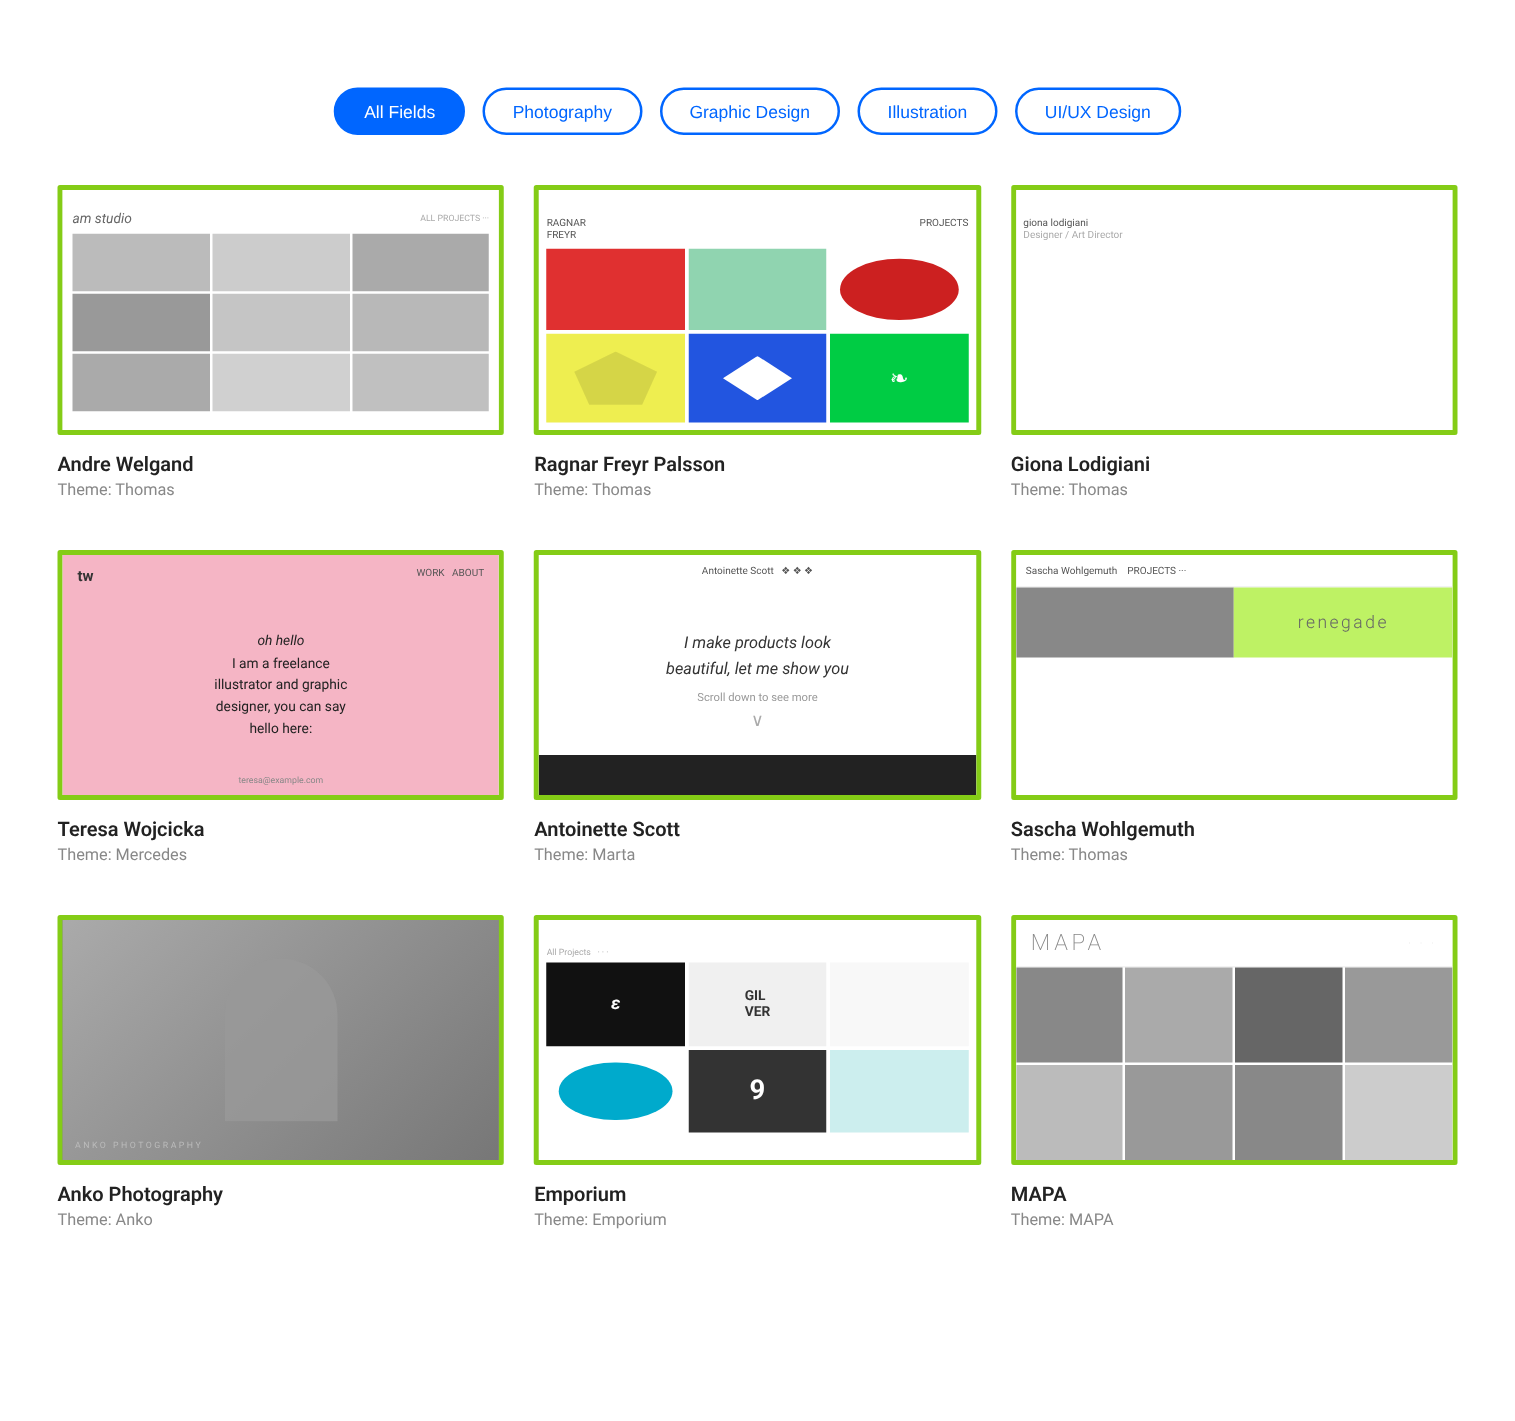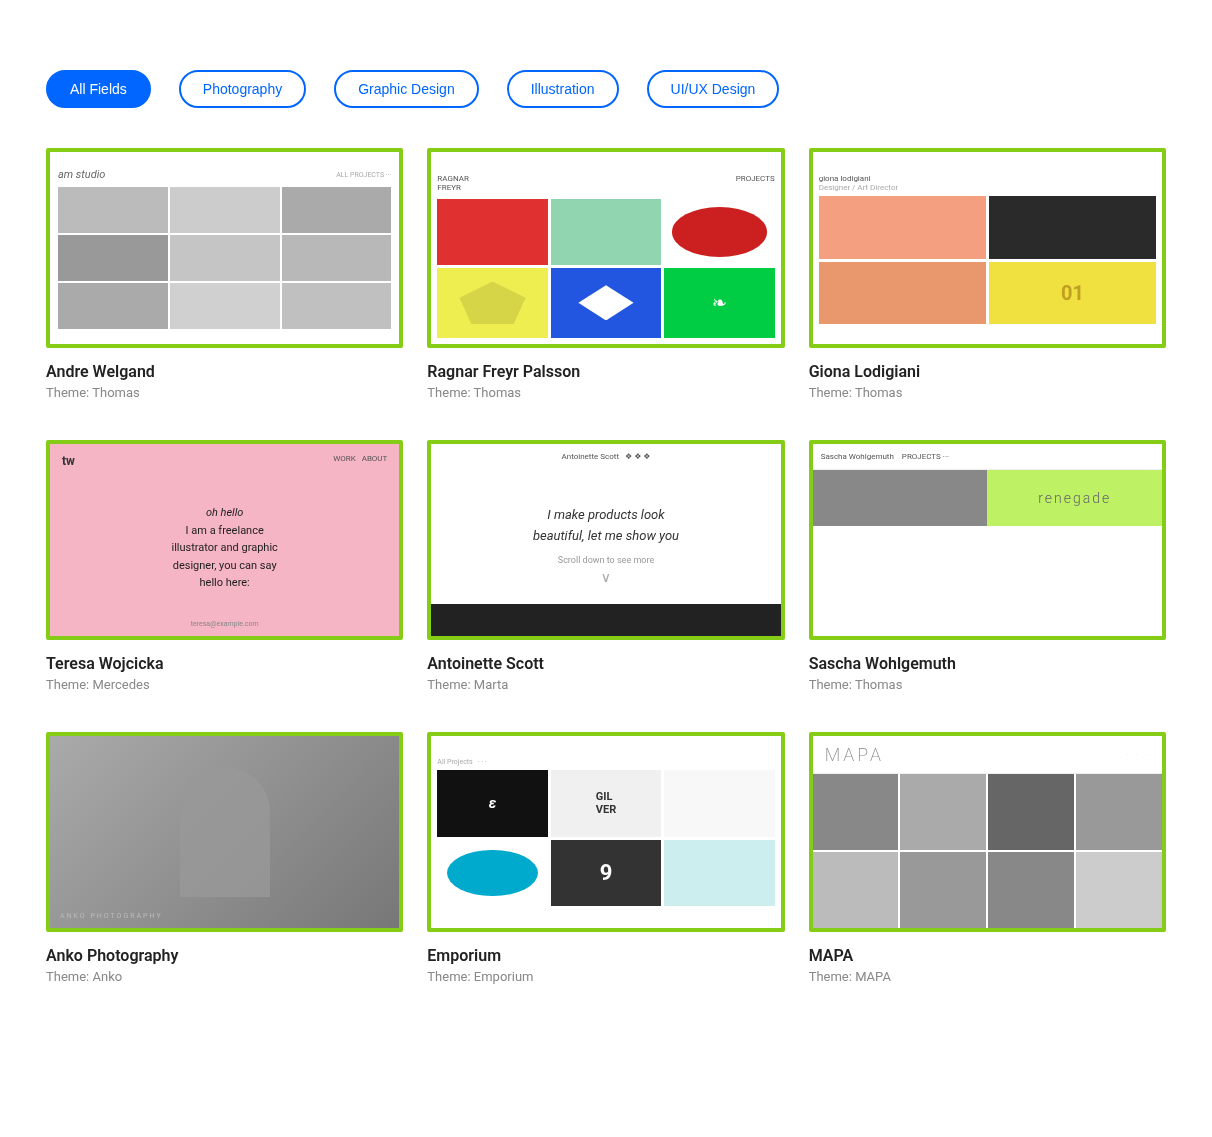--- a/index.html
+++ b/index.html
@@ -24,21 +24,22 @@
       font-weight: 300;
       color: #333;
       margin-bottom: 14px;
     }
     .header p {
       font-size: 16px;
       color: #777;
     }
     .filters {
       display: flex;
-      gap: 28px;
+      justify-content: center;
+      gap: 14px;
       margin-bottom: 40px;
       flex-wrap: wrap;
     }
     .filter-btn {
       padding: 9px 22px;
       border-radius: 25px;
       border: 2px solid #0066ff;
       background: transparent;
       color: #0066ff;
       font-size: 14px;
@@ -141,26 +142,20 @@
           </div>
         </div>
         </div>
         <div class="card-title">Ragnar Freyr Palsson</div>
         <div class="card-theme">Theme: Thomas</div>
       </div>
       <div class="card">
         <div class="card-thumb">
           <div style="background:#fff;height:100%;padding:22px 6px 6px 6px;">
           <div style="font-size:8px;color:#555;margin-bottom:4px;">giona lodigiani<br><span style="color:#aaa;">Designer / Art Director</span></div>
-          <div style="display:grid;grid-template-columns:1fr 1fr;grid-template-rows:1fr 1fr;gap:3px;height:calc(100% - 36px);">
-            <div style="background:#f4a080;"></div>
-            <div style="background:#2a2a2a;"></div>
-            <div style="background:#e8986c;"></div>
-            <div style="background:#f0e040;display:flex;align-items:center;justify-content:center;font-size:20px;font-weight:bold;color:#c0a020;">01</div>
-          </div>
         </div>
         </div>
         <div class="card-title">Giona Lodigiani</div>
         <div class="card-theme">Theme: Thomas</div>
       </div>
       <div class="card">
         <div class="card-thumb">
           <div style="background:#f5b5c5;height:100%;display:flex;flex-direction:column;align-items:center;justify-content:center;padding:16px;position:relative;">
           <div style="position:absolute;top:10px;left:12px;font-size:12px;font-weight:bold;color:#333;">tw</div>
           <div style="position:absolute;top:10px;right:12px;font-size:8px;color:#555;">WORK &nbsp; ABOUT</div>

